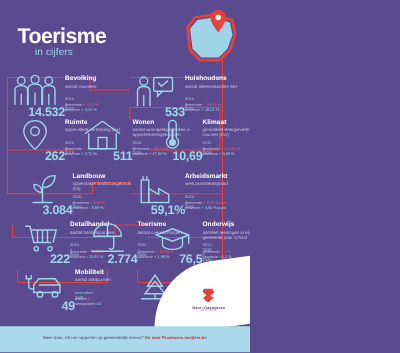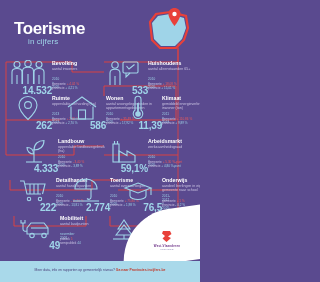--- a/index.html
+++ b/index.html
@@ -201,21 +201,21 @@
   <div class="stat" style="left:62px;top:95px;">
     <div class="icon">
       <svg viewBox="0 0 40 26" width="40" height="26">
         <g fill="none" stroke="#9fd4e8" stroke-width="1.1">
           <path d="M6,12 L20,2 L34,12"></path>
           <path d="M9,11.5 L9,24 L31,24 L31,11.5"></path>
           <rect x="16.5" y="15" width="7" height="9"></rect>
         </g>
       </svg>
     </div>
-    <div class="big">586</div>
+    <div class="big">511</div>
     <div class="head">Wonen</div>
     <div class="desc">aantal woongelegenheden in appartementsgebouwen</div>
     <div class="yr">2010 &gt; 2020</div>
     <div class="cmp">
       <span>gemeente</span>
       <span class="v">+ 35,49 %</span><br>
       <span>provincie</span>
       <span class="vp">+ 17,92 %</span>
     </div>
   </div>
@@ -223,21 +223,21 @@
   <div class="stat" style="left:118px;top:95px;">
     <div class="icon">
       <svg viewBox="0 0 40 26" width="40" height="26">
         <g fill="none" stroke="#9fd4e8" stroke-width="1.1">
           <path d="M17,4.5 C17,2.6 18.4,1.3 20,1.3 C21.6,1.3 23,2.6 23,4.5 L23,15 A4.8,4.8 0 1 1 17,15 Z"></path>
         </g>
         <circle cx="20" cy="19" r="2.8" fill="#9fd4e8"></circle>
         <rect x="19.1" y="8" width="1.8" height="9" fill="#9fd4e8"></rect>
       </svg>
     </div>
-    <div class="big">11,39</div>
+    <div class="big">10,69</div>
     <div class="head">Klimaat</div>
     <div class="desc">gemiddeld energieverbruik per inwoner (ton)</div>
     <div class="yr">2011 &gt; 2018</div>
     <div class="cmp">
       <span>gemeente</span>
       <span class="v">+ 110,86 %</span><br>
       <span>provincie</span>
       <span class="vp">+ 9,89 %</span>
     </div>
   </div>
@@ -246,21 +246,21 @@
     <div class="icon">
       <svg viewBox="0 0 40 26" width="40" height="26">
         <g fill="none" stroke="#9fd4e8" stroke-width="1.1">
           <path d="M20,24 L20,11"></path>
           <path d="M20,12 C20,6 24,2.5 30,2.5 C30,8.5 26,12 20,12 Z"></path>
           <path d="M19.5,16 C16,16 13,13.5 13,9.5 C17,9.5 19.5,12 19.5,16 Z"></path>
           <path d="M12,24 L28,24"></path>
         </g>
       </svg>
     </div>
-    <div class="big">4.333</div>
+    <div class="big">3.084</div>
     <div class="head">Landbouw</div>
     <div class="desc">oppervlakte landbouwgebruik (ha)</div>
     <div class="yr">2010 &gt; 2020</div>
     <div class="cmp">
       <span>gemeente</span>
       <span class="v">- 3,40 %</span><br>
       <span>provincie</span>
       <span class="vp">- 3,89 %</span>
     </div>
   </div>

